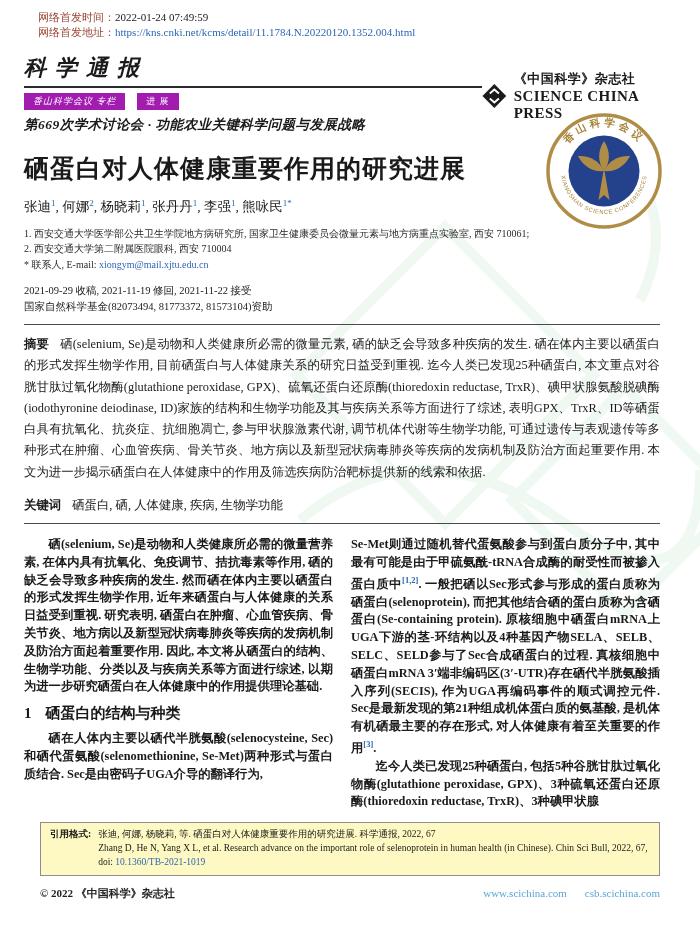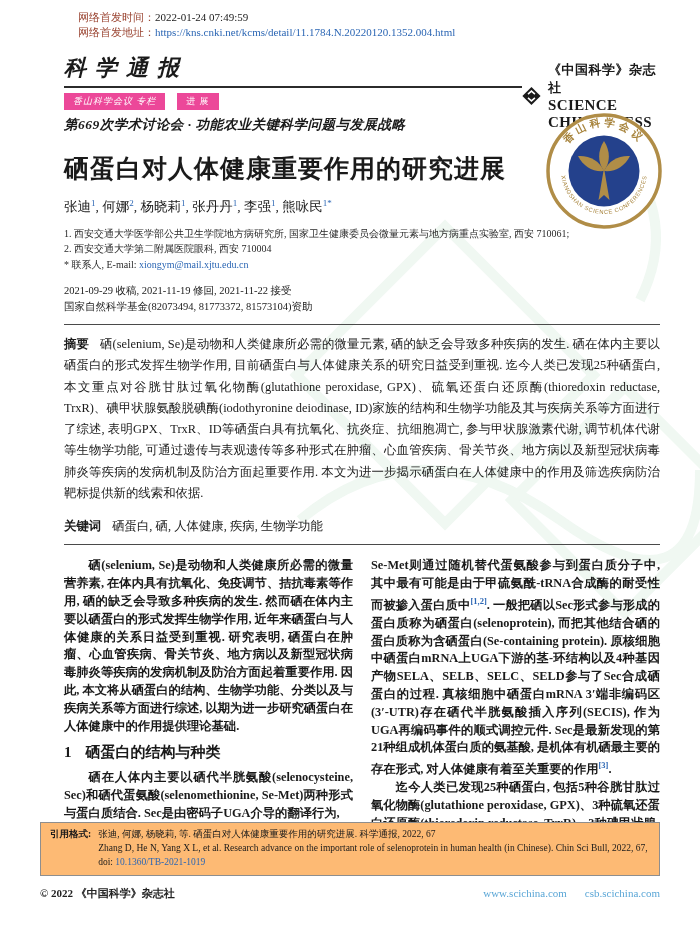--- a/index.html
+++ b/index.html
@@ -1,34 +1,34 @@
 <!DOCTYPE html>
 <html style="--link-blue: #2b66b4; --prepub-label-red: #9a4431; --seal-gold: #b08d47; --seal-navy: #24418c; --footer-link-blue: #5aa6d6; --badge-bg: #1c1c1c; --citebox-bg: #e3e3e3; --watermark-green: #8fca9f;"><head>
 <meta charset="utf-8">
 <style>
   html,body{margin:0;padding:0;width:700px;height:933px;background:#ffffff;
     font-family:"Liberation Serif","DejaVu Serif",serif;color:#1a1a1a;}
   .page{position:relative;width:700px;height:933px;overflow:hidden;box-sizing:border-box;
-    padding:10px 40px 0 64px;}
+    padding:10px 40px 0 24px;}
   .wm{position:absolute;left:0;top:0;z-index:0;pointer-events:none;}
   .content{position:relative;z-index:1;}
 
   
   .prepub{margin-left:14px;font-size:11px;line-height:15px;}
   .prepub-label{color:#9a4431;}
   .prepub-url{color:#2b66b4;text-decoration:none;}
 
   
   .masthead{display:flex;justify-content:space-between;margin-top:13px;}
   .mast-left{width:458px;flex:0 0 458px;}
   .journal-name{font-size:22px;font-weight:bold;font-style:italic;letter-spacing:9px;
     font-family:"Liberation Serif",serif;}
   .mast-rule{border-bottom:2px solid #2b2b2b;margin-top:3px;}
   .badges{margin-top:5px;display:flex;gap:12px;align-items:center;}
-  .badge{background:#ec4899;color:#fff;font-size:9px;padding:2px 9px;letter-spacing:1px;white-space:nowrap;}
+  .badge{background:#a21caf;color:#fff;font-size:9px;padding:2px 9px;letter-spacing:1px;white-space:nowrap;}
   .badge-col{font-style:italic;}
   .conf-line{margin-top:6px;font-size:13.5px;font-weight:600;font-style:italic;letter-spacing:0.5px;}
   .press-block{display:flex;align-items:center;gap:7px;margin-top:4px;}
   .press-cn{font-size:13px;font-weight:bold;letter-spacing:0.5px;font-family:Liberation Mono, monospace;}
   .press-en{font-size:15px;font-weight:bold;letter-spacing:0.4px;}
   .seal{position:absolute;left:545px;top:112px;z-index:1;}
 
   
   .title{margin:18px 0 0 0;font-size:25px;font-weight:bold;letter-spacing:1px;}
   .authors{margin-top:12px;font-size:13.5px;}
@@ -44,21 +44,21 @@
 
   .columns{display:flex;gap:18px;margin-top:12px;}
   .col{flex:1;font-size:12.3px;line-height:17.8px;text-align:justify;}
   .col p{margin:0;font-weight:bold;}
   .indent{text-indent:2em;}
   .sec{font-size:15px;font-weight:bold;margin:9px 0 7px 0;}
   .sec .secno{margin-right:14px;}
   sup.ref{color:#2b66b4;font-size:8.5px;}
 
   
-  .citebox{position:absolute;left:40px;right:40px;top:822px;background:#fdba74;
+  .citebox{position:absolute;left:40px;right:40px;top:822px;background:#fef9c3;
     border:1px solid #8e8e8e;padding:5px 9px 6px 9px;font-size:9.5px;line-height:13.8px;
     display:flex;gap:7px;z-index:1;}
   .citelabel{font-weight:bold;white-space:nowrap;}
   .doi{color:#2b66b4;text-decoration:none;}
   .pagefooter{position:absolute;left:40px;right:40px;top:886px;display:flex;
     justify-content:space-between;align-items:baseline;font-size:11px;z-index:1;}
   .copyright{font-weight:bold;color:#222;}
   .footlinks{display:flex;gap:18px;text-align:right;}
   .footlinks a{color:#5aa6d6;text-decoration:none;}
 </style>

